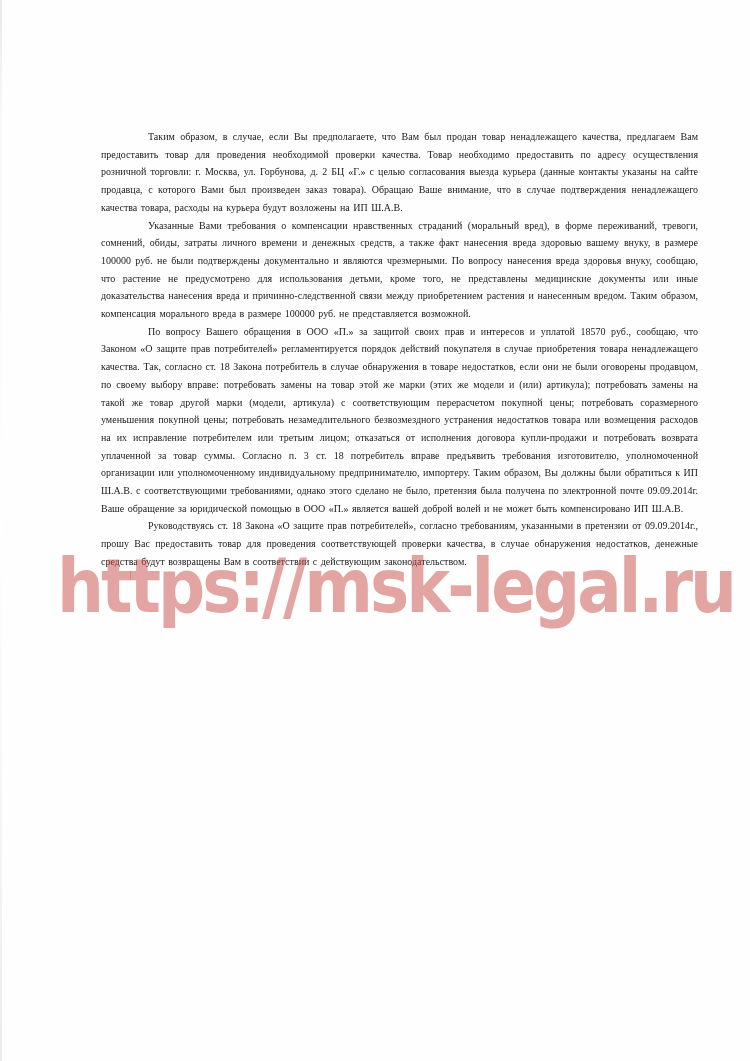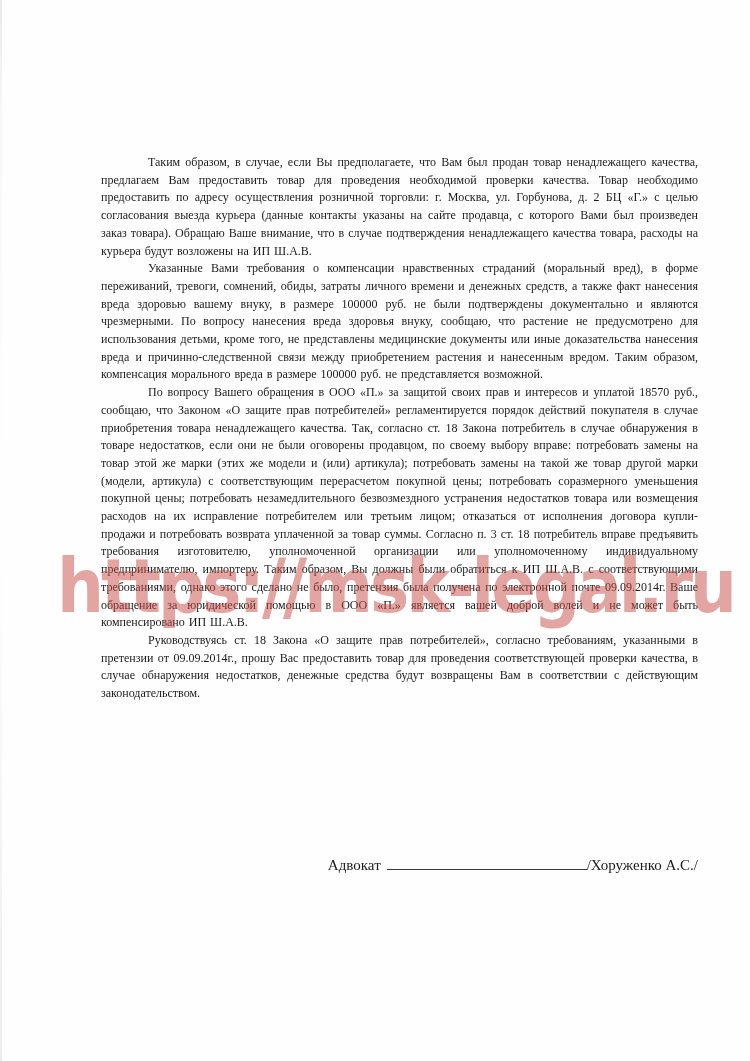--- a/index.html
+++ b/index.html
@@ -20,23 +20,23 @@
   .page::before {
     content: "";
     position: absolute;
     left: 0; top: 0; bottom: 0;
     width: 2px;
     background: linear-gradient(#e9e9e9, #f7f7f7 10%, #ffffff 50%, #ececec 100%);
   }
   .content {
     position: absolute;
     left: 101px;
-    top: 154px;
+    top: 128px;
     width: 597px;
-    font-size: 12px;
+    font-size: 10px;
     line-height: 17.7px;
     text-align: justify;
     z-index: 1;
   }
   .content p {
     margin: 0;
     padding: 0;
     text-indent: 47px;
     word-spacing: 1px;
   }
@@ -85,17 +85,14 @@
 
   <div class="watermark">https://msk-legal.ru</div>
 
   <div class="content">
     <p>Таким образом, в случае, если Вы предполагаете, что Вам был продан товар ненадлежащего качества, предлагаем Вам предоставить товар для проведения необходимой проверки качества. Товар необходимо предоставить по адресу осуществления розничной торговли: г. Москва, ул. Горбунова, д. 2 БЦ «Г.» с целью согласования выезда курьера (данные контакты указаны на сайте продавца, с которого Вами был произведен заказ товара). Обращаю Ваше внимание, что в случае подтверждения ненадлежащего качества товара, расходы на курьера будут возложены на ИП Ш.А.В.</p>
     <p>Указанные Вами требования о компенсации нравственных страданий (моральный вред), в форме переживаний, тревоги, сомнений, обиды, затраты личного времени и денежных средств, а также факт нанесения вреда здоровью вашему внуку, в размере 100000 руб. не были подтверждены документально и являются чрезмерными. По вопросу нанесения вреда здоровья внуку, сообщаю, что растение не предусмотрено для использования детьми, кроме того, не представлены медицинские документы или иные доказательства нанесения вреда и причинно-следственной связи между приобретением растения и нанесенным вредом. Таким образом, компенсация морального вреда в размере 100000 руб. не представляется возможной.</p>
     <p>По вопросу Вашего обращения в ООО «П.» за защитой своих прав и интересов и уплатой 18570 руб., сообщаю, что Законом «О защите прав потребителей» регламентируется порядок действий покупателя в случае приобретения товара ненадлежащего качества. Так, согласно ст. 18 Закона потребитель в случае обнаружения в товаре недостатков, если они не были оговорены продавцом, по своему выбору вправе: потребовать замены на товар этой же марки (этих же модели и (или) артикула); потребовать замены на такой же товар другой марки (модели, артикула) с соответствующим перерасчетом покупной цены; потребовать соразмерного уменьшения покупной цены; потребовать незамедлительного безвозмездного устранения недостатков товара или возмещения расходов на их исправление потребителем или третьим лицом; отказаться от исполнения договора купли-продажи и потребовать возврата уплаченной за товар суммы. Согласно п. 3 ст. 18 потребитель вправе предъявить требования изготовителю, уполномоченной организации или уполномоченному индивидуальному предпринимателю, импортеру. Таким образом, Вы должны были обратиться к ИП Ш.А.В. с соответствующими требованиями, однако этого сделано не было, претензия была получена по электронной почте 09.09.2014г. Ваше обращение за юридической помощью в ООО «П.» является вашей доброй волей и не может быть компенсировано ИП Ш.А.В.</p>
     <p>Руководствуясь ст. 18 Закона «О защите прав потребителей», согласно требованиям, указанными в претензии от 09.09.2014г., прошу Вас предоставить товар для проведения соответствующей проверки качества, в случае обнаружения недостатков, денежные средства будут возвращены Вам в соответствии с действующим законодательством.</p>
   </div>
 
-  <div class="signature">
-    <span class="sig-label">Адвокат</span><span class="sig-line"></span><span>/Хоруженко А.С./</span>
-  </div>
 
 </div>
 
 </body></html>

